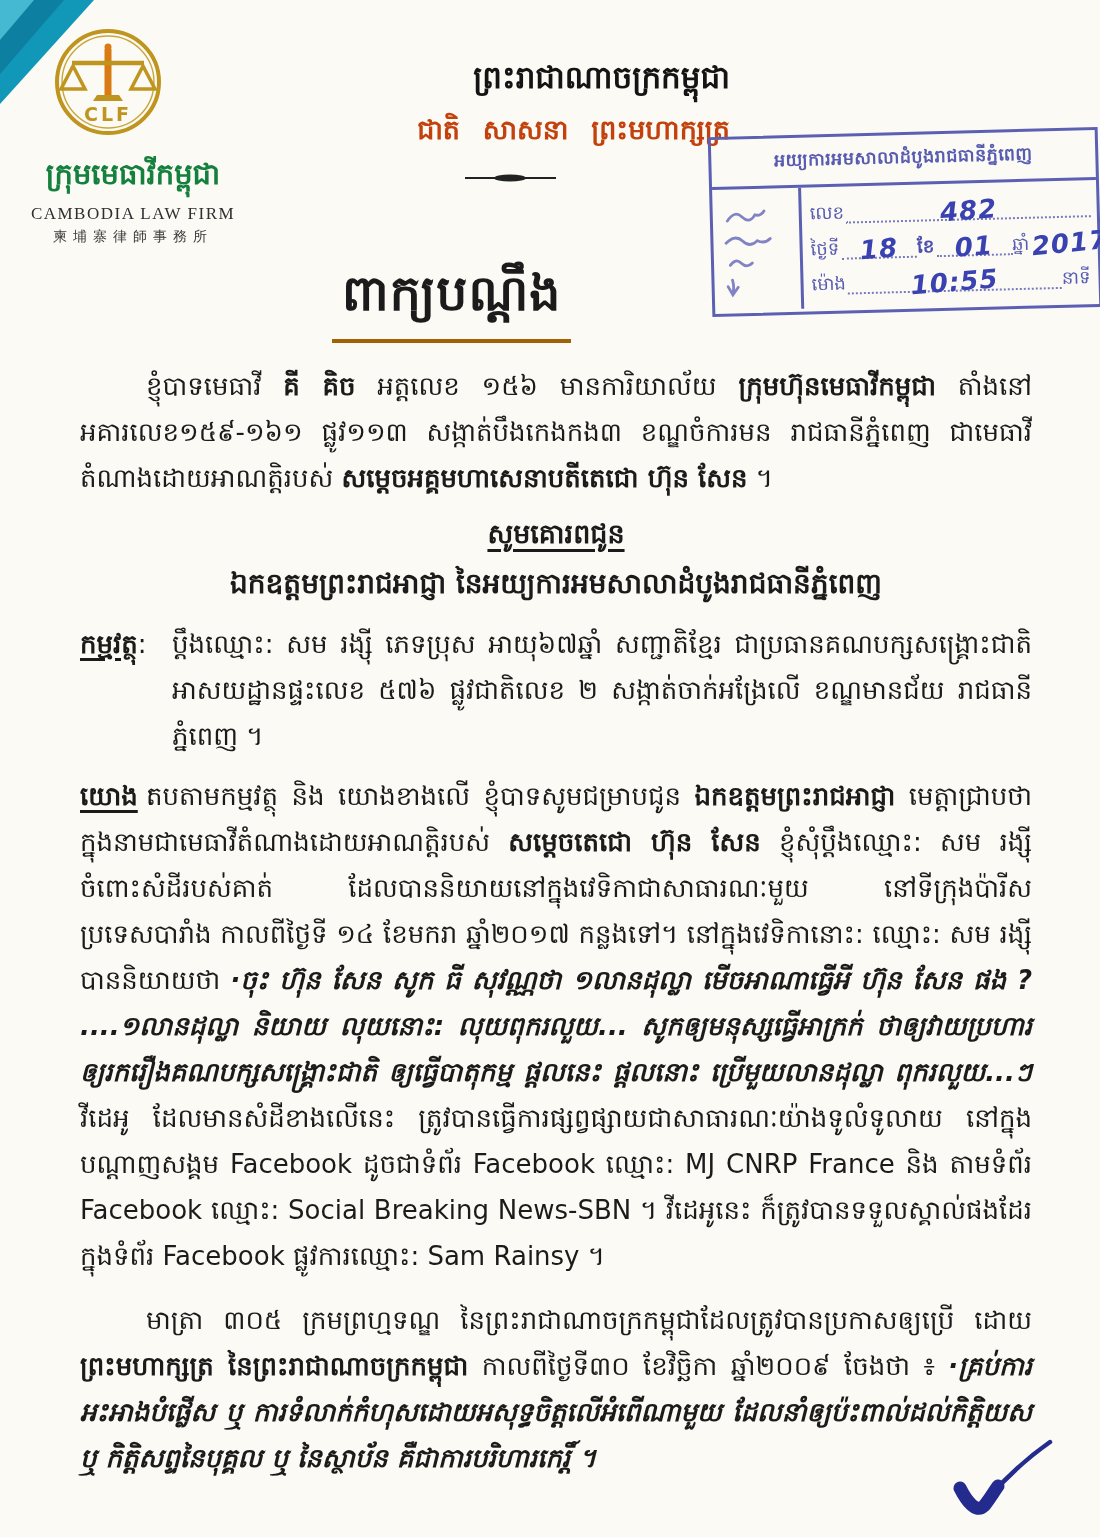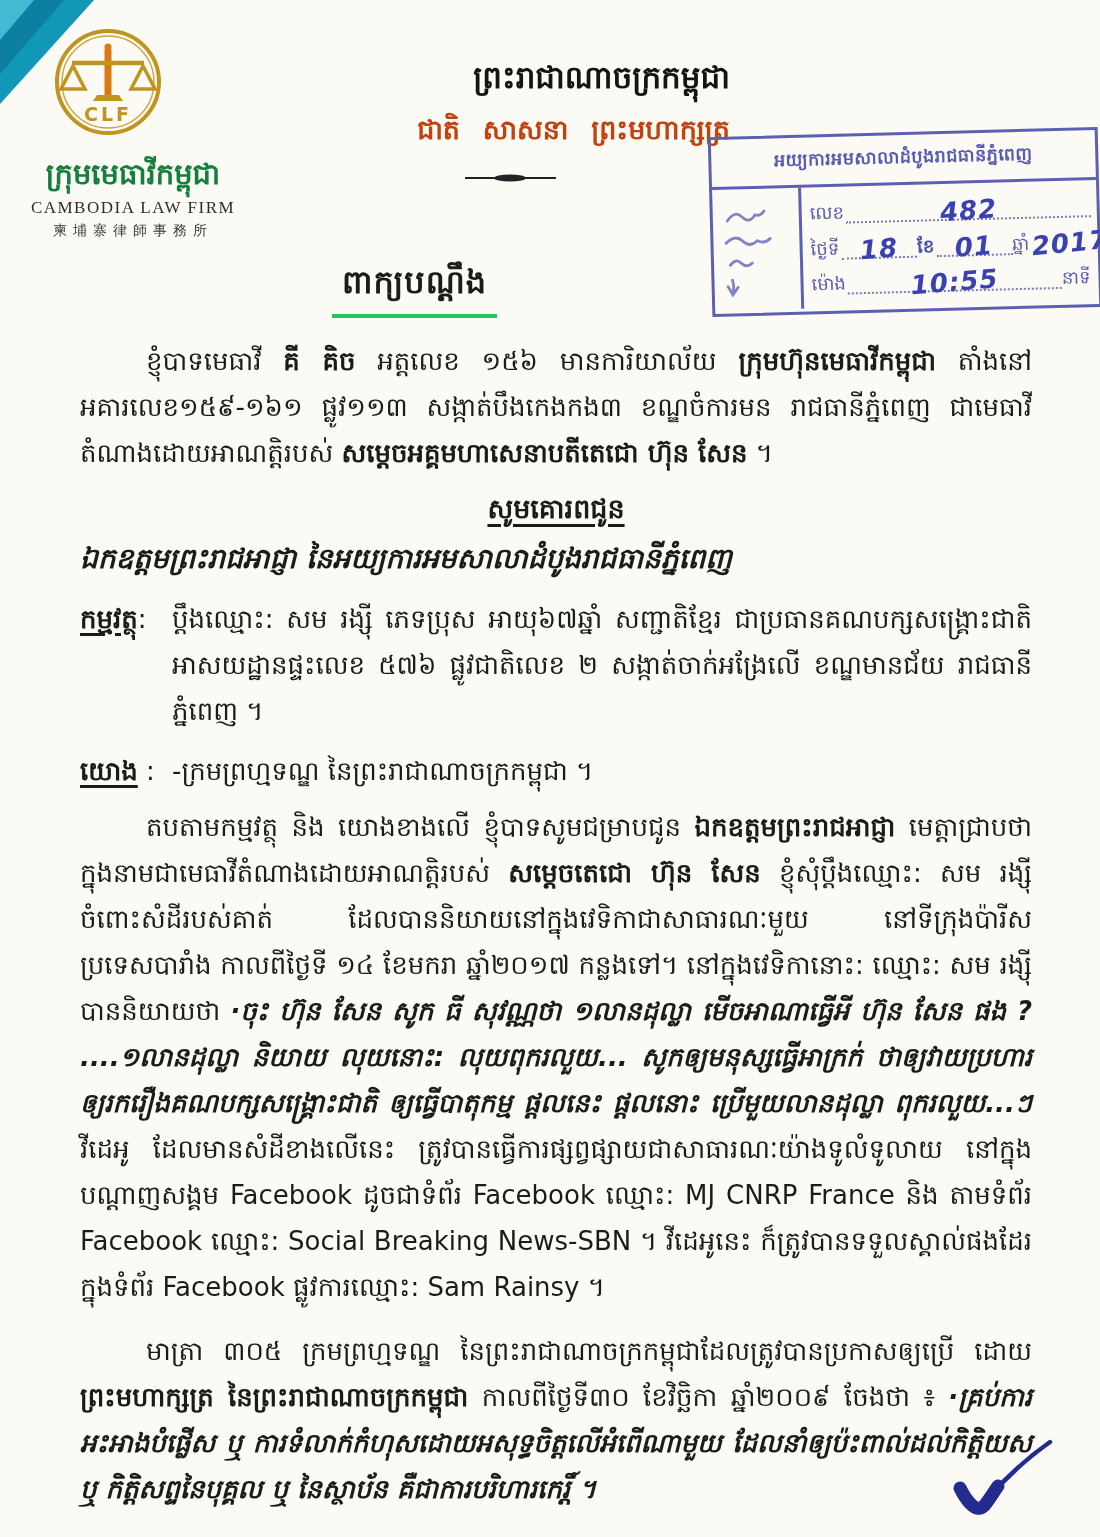--- a/index.html
+++ b/index.html
@@ -13,21 +13,21 @@
   
   .corner-tri{position:absolute;left:0;top:0;width:0;height:0;
     border-top:104px solid #1197b8;border-right:94px solid transparent;}
   .corner-tri.dark{border-top:74px solid #0d7fa0;border-right:64px solid transparent;}
   .corner-tri.light{border-top:40px solid #45b8d2;border-right:34px solid transparent;}
 
   
   .letterhead{position:absolute;left:8px;top:26px;width:250px;text-align:center;}
   .logo{margin-left:44px;width:112px;height:112px;display:block;}
   .firm-kh{margin-top:18px;font-size:29px;font-weight:700;color:#15803d;white-space:nowrap;}
-  .firm-en{font-family:"Liberation Serif","DejaVu Serif",serif;
+  .firm-en{margin-top:6px;font-family:"Liberation Serif","DejaVu Serif",serif;
     font-size:17px;letter-spacing:1.5px;color:#2e2e2e;white-space:nowrap;}
   .firm-cn{margin-top:4px;font-size:14px;letter-spacing:6px;color:#3a3a3a;white-space:nowrap;}
 
   
   .nat-header{position:absolute;left:290px;top:58px;width:440px;text-align:right;}
   .kingdom{font-size:31px;font-weight:700;color:#141414;white-space:nowrap;}
   .motto{margin-top:10px;font-size:27px;font-weight:700;word-spacing:16px;color:#c2410c;white-space:nowrap;font-family:Liberation Serif, serif;}
   .motto-divider{margin:20px auto 0 auto;display:block;}
 
   
@@ -46,28 +46,28 @@
   .srow .lbl{padding:0 2px 2px 0;}
   .dots{flex:1;border-bottom:2px dotted #787bc0;text-align:center;position:relative;height:24px;}
   .hand{font-style:italic;font-weight:600;color:#3a41b0;font-size:26px;
     display:inline-block;transform:rotate(-3deg) translateY(3px);letter-spacing:1px;}
   .hand.year{transform:rotate(-4deg) translateY(2px);margin-right:-16px;}
   .stamp .bold-lbl{font-weight:700;color:#4d51ad;}
 
   
   .docbody{position:absolute;left:80px;top:262px;width:952px;}
   .doc-title{width:fit-content;margin:0 0 20px 252px;padding:0 10px 5px 10px;
-    font-size:32px;font-weight:700;border-bottom:4px solid #22c55e;letter-spacing:1px;}
+    font-size:49px;font-weight:700;border-bottom:4px solid #a16207;letter-spacing:1px;}
   .para{font-size:26px;line-height:46px;text-align:justify;}
   .indent{text-indent:66px;}
   .k-bold{font-weight:700;}
   .quote{font-style:italic;font-weight:600;}
   .salutation{margin-top:16px;text-align:center;font-size:27px;font-weight:700;
     text-decoration:underline;text-underline-offset:6px;text-decoration-thickness:2.5px;}
-  .addressee{margin-top:10px;text-align:left;font-size:28px;font-weight:700;font-style:italic;}
+  .addressee{margin-top:10px;text-align:center;font-size:28px;font-weight:700;}
   .labelled{position:relative;padding-left:92px;margin-top:14px;}
   .labelled .side-label{position:absolute;left:0;top:0;font-size:26px;line-height:46px;}
   .side-label .lab{font-weight:700;text-decoration:underline;text-underline-offset:5px;text-decoration-thickness:2.5px;text-align:center;}
   .p2{margin-top:10px;}
   .p3{margin-top:18px;}
 
   
   .check{position:absolute;left:946px;top:1436px;}
 </style>
 </head>
@@ -151,21 +151,20 @@
     <div class="salutation">សូមគោរពជូន</div>
     <div class="addressee">ឯកឧត្តមព្រះរាជអាជ្ញា នៃអយ្យការអមសាលាដំបូងរាជធានីភ្នំពេញ</div>
 
     <div class="labelled">
       <span class="side-label"><span class="lab">កម្មវត្ថុ</span><span>:</span></span>
       <div class="para">ប្ដឹងឈ្មោះ: សម រង្ស៊ី ភេទប្រុស អាយុ៦៧ឆ្នាំ សញ្ជាតិខ្មែរ ជាប្រធានគណបក្សសង្គ្រោះជាតិ អាសយដ្ឋានផ្ទះលេខ ៥៧៦ ផ្លូវជាតិលេខ ២ សង្កាត់ចាក់អង្រែលើ ខណ្ឌមានជ័យ រាជធានីភ្នំពេញ ។</div>
     </div>
 
     <div class="labelled">
       <span class="side-label"><span class="lab">យោង</span><span> :</span></span>
-      <div class="para">-ក្រមព្រហ្មទណ្ឌ នៃព្រះរាជាណាចក្រកម្ពុជា ។</div>
     </div>
 
     <div class="para indent p2">
       <span>តបតាមកម្មវត្ថុ និង យោងខាងលើ ខ្ញុំបាទសូមជម្រាបជូន </span><span class="k-bold">ឯកឧត្តមព្រះរាជអាជ្ញា</span><span> មេត្តាជ្រាបថា ក្នុងនាមជាមេធាវីតំណាងដោយអាណត្តិរបស់ </span><span class="k-bold">សម្ដេចតេជោ ហ៊ុន សែន</span><span> ខ្ញុំសុំប្ដឹងឈ្មោះ: សម រង្ស៊ី ចំពោះសំដីរបស់គាត់ ដែលបាននិយាយនៅក្នុងវេទិកាជាសាធារណៈមួយ នៅទីក្រុងប៉ារីស ប្រទេសបារាំង កាលពីថ្ងៃទី ១៤ ខែមករា ឆ្នាំ២០១៧ កន្លងទៅ។ នៅក្នុងវេទិកានោះ: ឈ្មោះ: សម រង្ស៊ី បាននិយាយថា </span><span class="quote">·ចុះ ហ៊ុន សែន សូក ធី សុវណ្ណថា ១លានដុល្លា មើចអាណាធ្វើអី ហ៊ុន សែន ផង ? ....១លានដុល្លា និយាយ លុយនោះ: លុយពុករលួយ... សូកឲ្យមនុស្សធ្វើអាក្រក់ ថាឲ្យវាយប្រហារ ឲ្យរករឿងគណបក្សសង្គ្រោះជាតិ ឲ្យធ្វើបាតុកម្ម ផ្ដលនេះ ផ្ដលនោះ ប្រើមួយលានដុល្លា ពុករលួយ...ៗ</span><span> វីដេអូ ដែលមានសំដីខាងលើនេះ ត្រូវបានធ្វើការផ្សព្វផ្សាយជាសាធារណៈយ៉ាងទូលំទូលាយ នៅក្នុងបណ្ដាញសង្គម Facebook ដូចជាទំព័រ Facebook ឈ្មោះ: MJ CNRP France និង តាមទំព័រ Facebook ឈ្មោះ: Social Breaking News-SBN ។ វីដេអូនេះ ក៏ត្រូវបានទទួលស្គាល់ផងដែរក្នុងទំព័រ Facebook ផ្លូវការឈ្មោះ: Sam Rainsy ។</span>
     </div>
 
     <div class="para indent p3">
       <span>មាត្រា ៣០៥ ក្រមព្រហ្មទណ្ឌ នៃព្រះរាជាណាចក្រកម្ពុជាដែលត្រូវបានប្រកាសឲ្យប្រើ ដោយ </span><span class="k-bold">ព្រះមហាក្សត្រ នៃព្រះរាជាណាចក្រកម្ពុជា</span><span> កាលពីថ្ងៃទី៣០ ខែវិច្ឆិកា ឆ្នាំ២០០៩ ចែងថា ៖ </span><span class="quote">·គ្រប់ការអះអាងបំផ្លើស ឬ ការទំលាក់កំហុសដោយអសុទ្ធចិត្តលើអំពើណាមួយ ដែលនាំឲ្យប៉ះពាល់ដល់កិត្តិយស ឬ កិត្តិសព្ទនៃបុគ្គល ឬ នៃស្ថាប័ន គឺជាការបរិហារកេរ្តិ៍ ។</span>
     </div>
 

